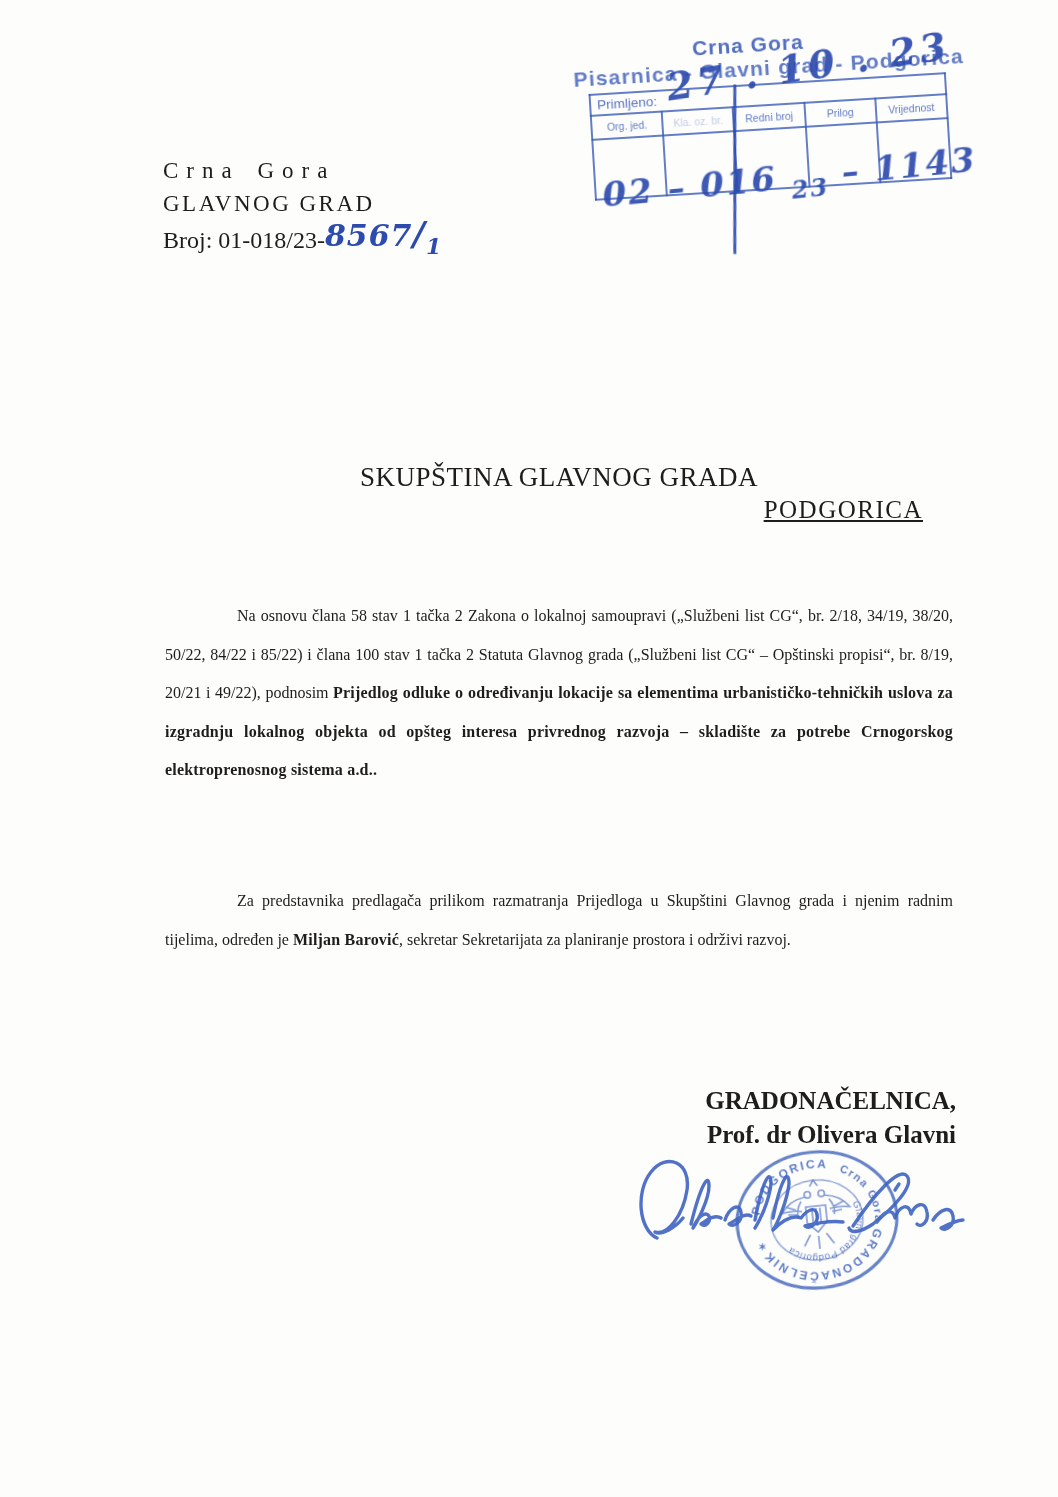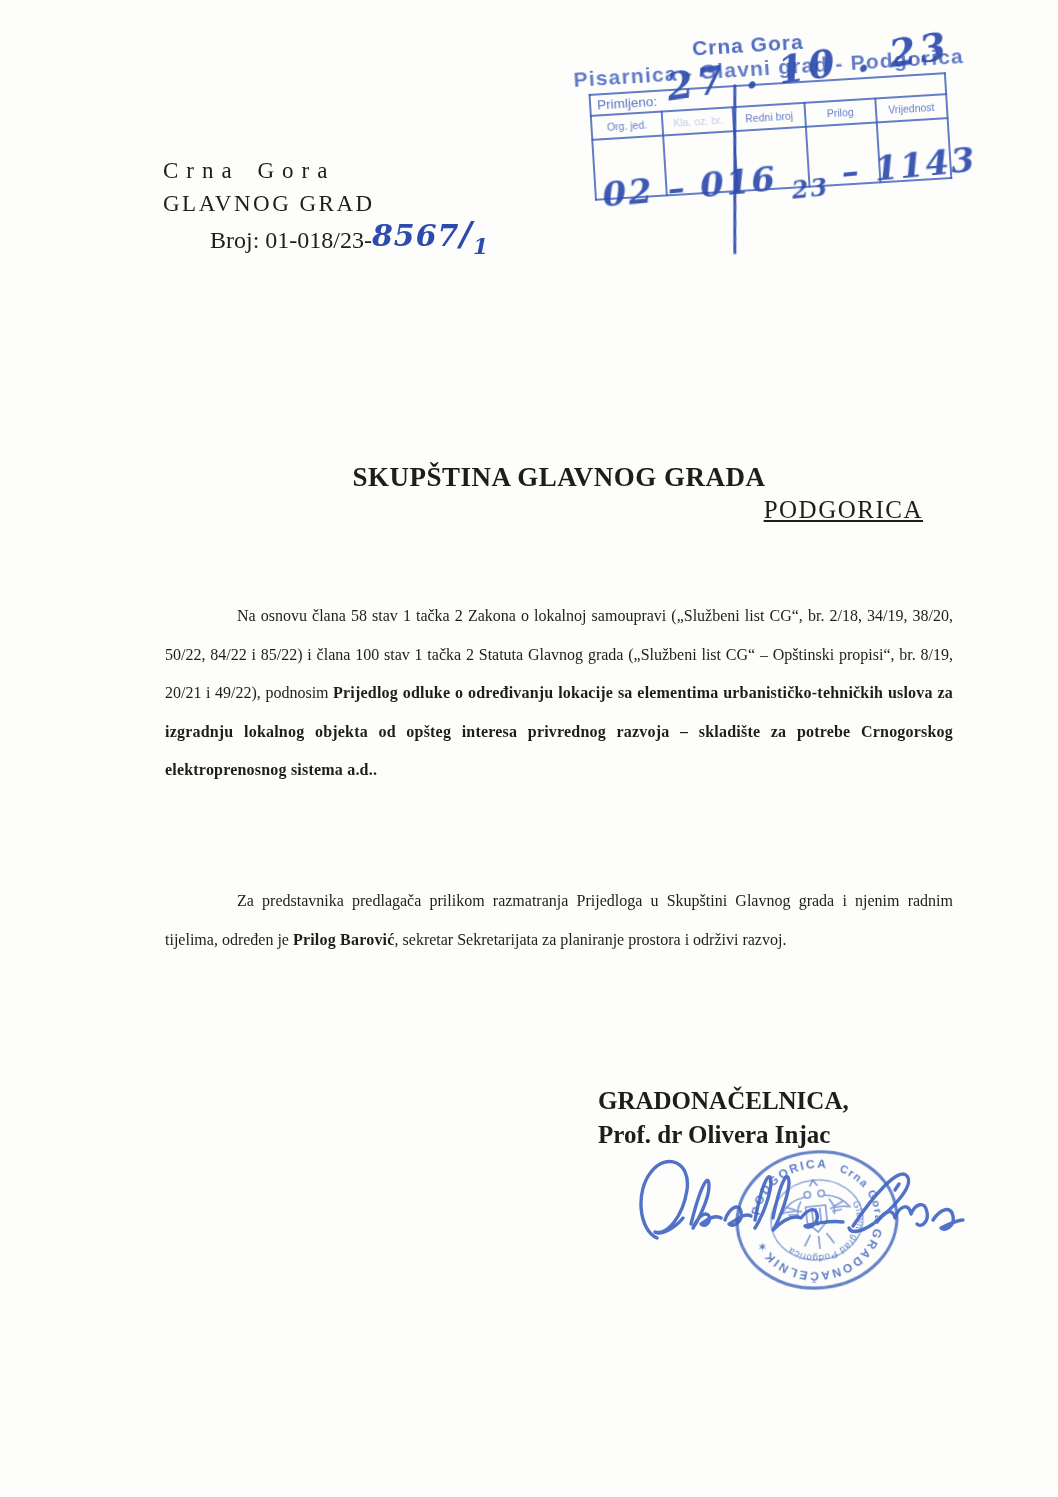--- a/index.html
+++ b/index.html
@@ -34,40 +34,40 @@
     background:#2d4bae; transform:rotate(3.5deg); border-radius:2px; opacity:.9; }
   .rs-number { position:absolute; left:22px; top:126px; font-size:34px; letter-spacing:2px;
     transform:rotate(-2deg); white-space:nowrap; opacity:.92; }
   .rs-number .sub { font-size:24px; vertical-align:-10px; }
 
   
   .letterhead { position:absolute; left:163px; top:154px; font-size:23px; line-height:33px; }
   .lh-1 { letter-spacing:8px; word-spacing:4px; }
   .lh-2 { letter-spacing:2.5px; }
   .lh-3 { font-weight:bold; font-size:26px; letter-spacing:1px; }
-  .lh-broj { font-size:24px;margin-left:47px; }
+  .lh-broj { font-size:24px; }
   .broj-hand { font-size:30px; position:relative; top:-2px; letter-spacing:1px; }
   .broj-hand .bar { font-size:34px; }
   .broj-hand .one { font-size:22px; vertical-align:-8px; }
 
   
   .title-1 { position:absolute; left:165px; top:462px; width:788px; text-align:center;
-    font-weight:bold; font-size:27px; letter-spacing:.5px; }
+    font-weight:normal; font-size:27px; letter-spacing:.5px; }
   .title-2 { position:absolute; left:165px; top:496px; width:758px; text-align:right;
     font-size:25px; letter-spacing:1.5px; text-decoration:underline; }
 
   
   .para { position:absolute; left:165px; width:788px; font-size:16px; line-height:38.5px;
     text-align:justify; text-indent:72px; }
   .p1 { top:581px; }
   .p2 { top:866px; }
   .para b { letter-spacing:.2px; }
 
   
-  .sign-block { position:absolute; left:598px; top:1084px; width:358px; text-align:left;
+  .sign-block { position:absolute; left:598px; top:1084px; width:358px; text-align:right;
     font-weight:bold; font-size:25px; line-height:34px; }
 
   .round-stamp { position:absolute; left:725px; top:1144px; width:184px; height:152px;
     transform:rotate(-6deg); filter:blur(0.3px); }
   .signature { position:absolute; left:633px; top:1138px; width:332px; height:128px; }
 </style>
 </head>
 <body>
 
 <div class="page">
@@ -105,25 +105,25 @@
     <div class="lh-1">Crna Gora</div>
     <div class="lh-2">GLAVNOG GRAD</div>
     <div class="lh-broj"><span>Broj: 01-018/23-</span><span class="hand broj-hand"><span>8567</span><span class="bar">/</span><span class="one">1</span></span></div>
   </div>
 
   <div class="title-1">SKUPŠTINA GLAVNOG GRADA</div>
   <div class="title-2">PODGORICA</div>
 
   <p class="para p1"><span>Na osnovu člana 58 stav 1 tačka 2 Zakona o lokalnoj samoupravi („Službeni list CG“, br. 2/18, 34/19, 38/20, 50/22, 84/22 i 85/22) i člana 100 stav 1 tačka 2 Statuta Glavnog grada („Službeni list CG“ – Opštinski propisi“, br. 8/19, 20/21 i 49/22), podnosim </span><b>Prijedlog odluke o određivanju lokacije sa elementima urbanističko-tehničkih uslova za izgradnju lokalnog objekta od opšteg interesa privrednog razvoja – skladište za potrebe Crnogorskog elektroprenosnog sistema a.d..</b></p>
 
-  <p class="para p2"><span>Za predstavnika predlagača prilikom razmatranja Prijedloga u Skupštini Glavnog grada i njenim radnim tijelima, određen je </span><b>Prilog Barović</b><span>, sekretar Sekretarijata za planiranje prostora i održivi razvoj.</span></p>
+  <p class="para p2"><span>Za predstavnika predlagača prilikom razmatranja Prijedloga u Skupštini Glavnog grada i njenim radnim tijelima, određen je </span><b>Miljan Barović</b><span>, sekretar Sekretarijata za planiranje prostora i održivi razvoj.</span></p>
 
   <div class="sign-block">
     <div>GRADONAČELNICA,</div>
-    <div>Prof. dr Olivera Injac</div>
+    <div>Prof. dr Olivera Glavni</div>
   </div>
 
   <svg class="round-stamp" viewBox="0 0 184 152">
     <g stroke="#4568bd" fill="none" opacity="0.82">
       <ellipse cx="92" cy="76" rx="80" ry="68" stroke-width="3.2"></ellipse>
       <ellipse cx="92" cy="76" rx="46" ry="40" stroke-width="1.4" opacity="0.7"></ellipse>
     </g>
     <defs>
       <path id="ringPath" d="M34,76 A58,52 0 1 1 150,76 A58,52 0 1 1 34,76"></path>
       <path id="innerPath" d="M52,76 A40,35 0 1 1 132,76 A40,35 0 1 1 52,76"></path>

